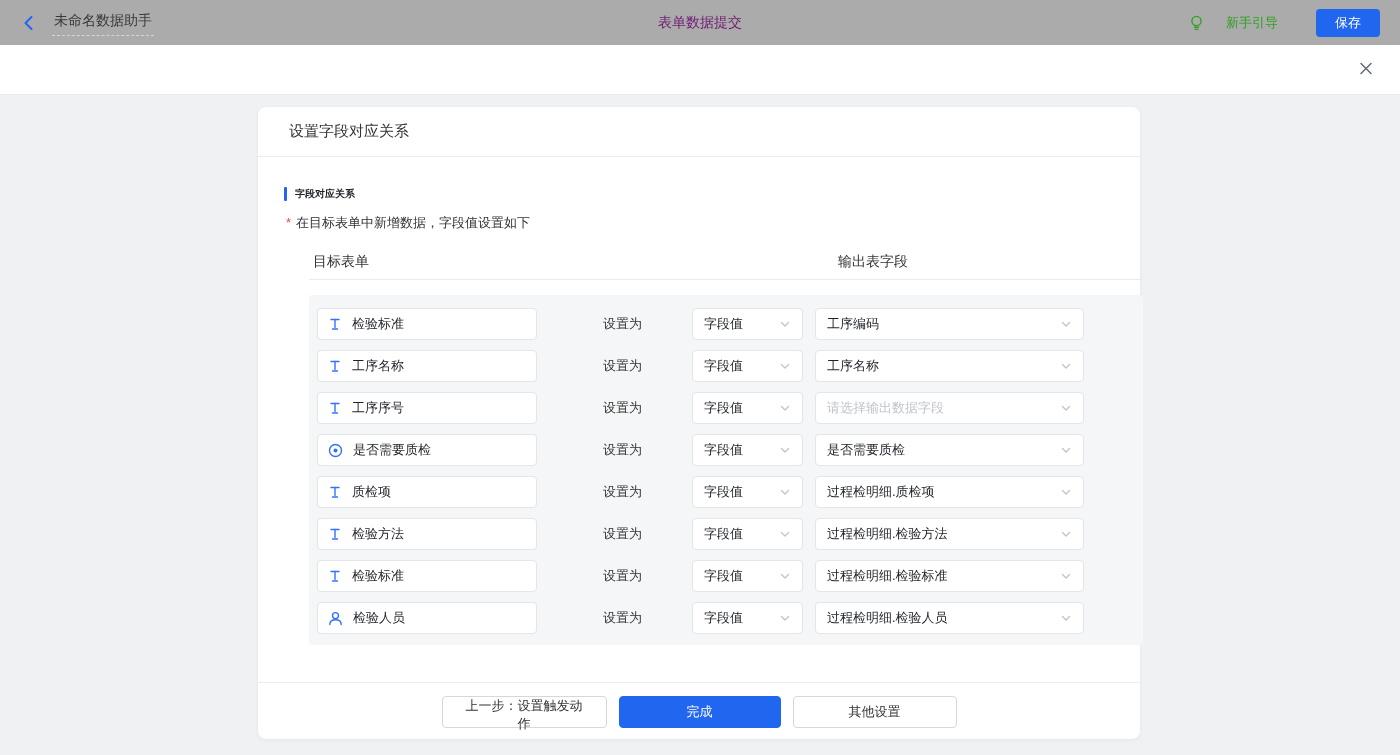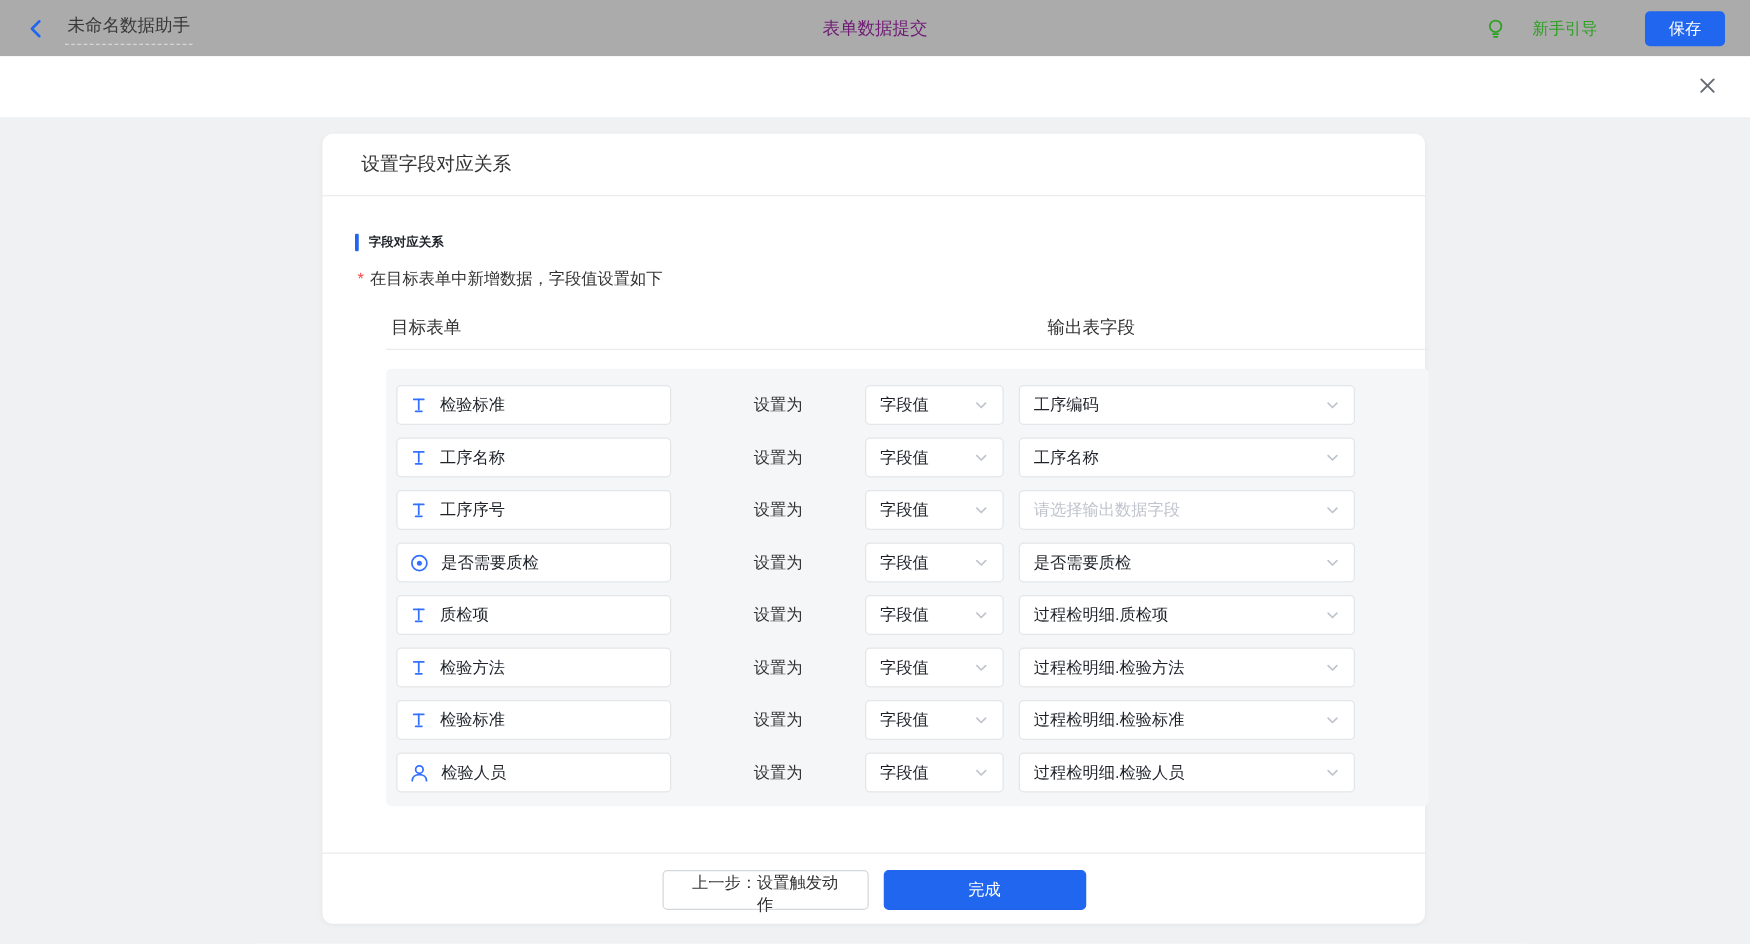--- a/index.html
+++ b/index.html
@@ -445,15 +445,16 @@
         <polyline points="2.5,4.5 6,8 9.5,4.5" fill="none" stroke="#c0c4cc" stroke-width="1.4" stroke-linecap="round" stroke-linejoin="round"></polyline>
       </svg>
     </div>
   </div>
 </div>
     </div>
 
     <div class="card-footer">
       <button class="btn btn-ghost btn-prev">上一步：设置触发动作</button>
       <button class="btn btn-primary">完成</button>
+      <button class="btn btn-ghost btn-other">其他设置</button>
     </div>
   </div>
 </div>
 
 </body></html>

